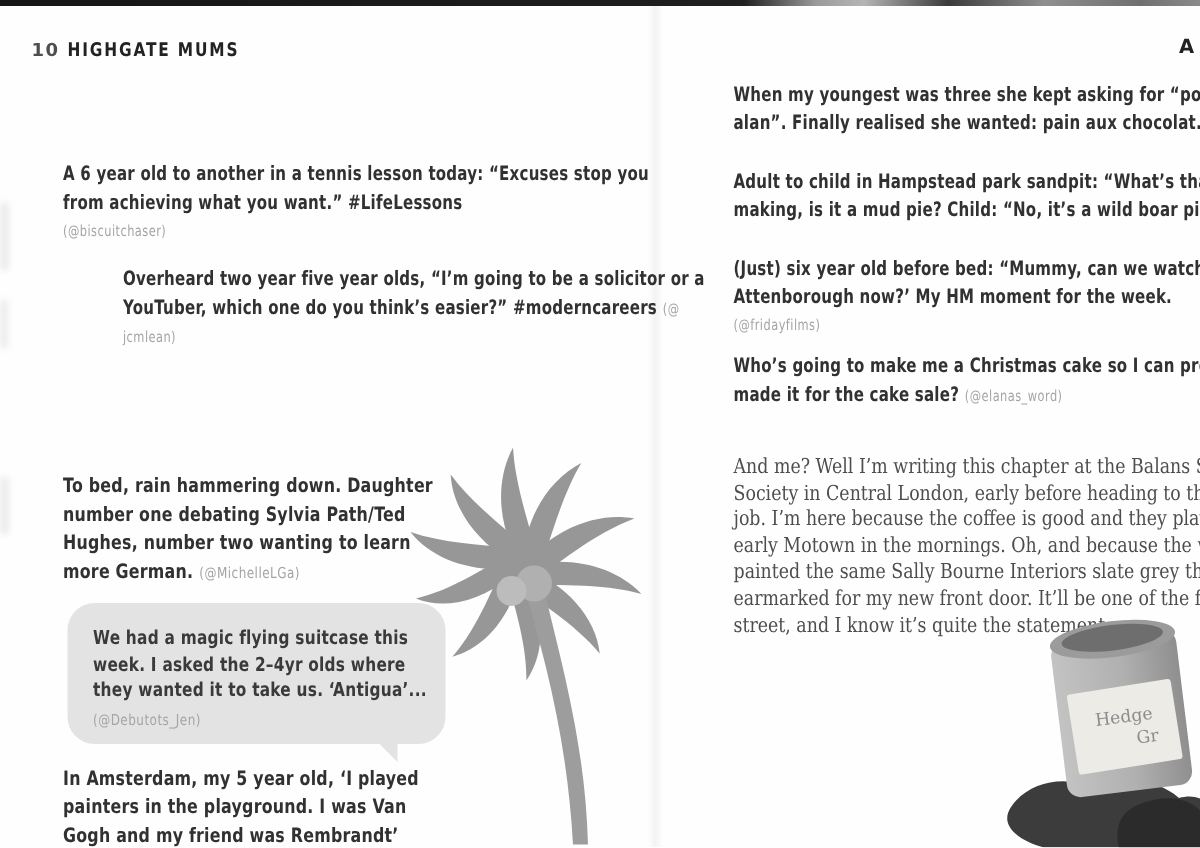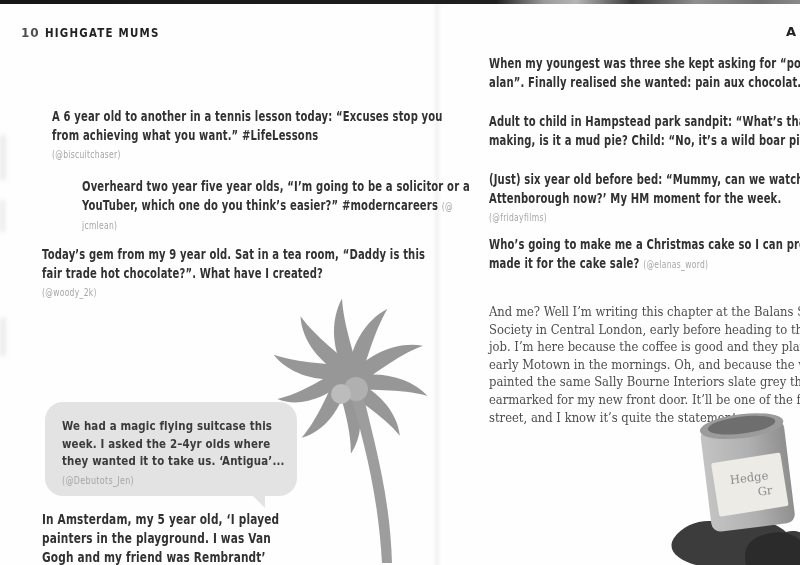--- a/index.html
+++ b/index.html
@@ -48,38 +48,39 @@
   <div class="scanbar"></div>
   <div class="fold"></div>
   <div class="smudge" style="top:135px;width:6px;height:45px;"></div>
   <div class="smudge" style="top:200px;width:5px;height:32px;"></div>
   <div class="smudge" style="top:318px;width:6px;height:38px;"></div>
 
   <div class="pagenum" style="left:21px;top:26px;">10</div>
   <div class="header" style="left:45px;top:25px;">HIGHGATE MUMS</div>
 
 
-  <div class="q" style="left:42px;top:107px;margin-left:10px;">
+  <div class="q" style="left:42px;top:107px;">
     <div class="ln">A 6 year old to another in a tennis lesson today: “Excuses stop you</div>
     <div class="ln">from achieving what you want.” #LifeLessons</div>
     <div class="ln hline"><span class="hd">(@biscuitchaser)</span></div>
   </div>
 
   <div class="q" style="left:42px;top:177px;margin-left:40px;">
     <div class="ln">Overheard two year five year olds, “I’m going to be a solicitor or a</div>
     <div class="ln"><span>YouTuber, which one do you think’s easier?” #moderncareers</span><span class="hd inline">(@</span></div>
     <div class="ln hline"><span class="hd">jcmlean)</span></div>
   </div>
 
-  <div class="q" style="left:42px;top:245px;">
-    <div class="ln">Today’s gem from my 9 year old. Sat in a tea room, “Daddy is this</div>
-    <div class="ln">fair trade hot chocolate?”. What have I created?</div>
-    <div class="ln hline"><span class="hd">(@woody_2k)</span></div>
+
+  <div class="q narrow" style="left:42px;top:315px;">
+    <div class="ln">To bed, rain hammering down. Daughter</div>
+    <div class="ln">number one debating Sylvia Path/Ted</div>
+    <div class="ln">Hughes, number two wanting to learn</div>
+    <div class="ln"><span>more German.</span><span class="hd inline">(@MichelleLGa)</span></div>
   </div>
-
 
   <div class="bubble">
     <div class="ln">We had a magic flying suitcase this</div>
     <div class="ln">week. I asked the 2–4yr olds where</div>
     <div class="ln">they wanted it to take us. ‘Antigua’...</div>
     <div class="ln hline"><span class="hd">(@Debutots_Jen)</span></div>
   </div>
   <div class="btail"></div>
 
   <div class="q narrow" style="left:42px;top:510px;">

